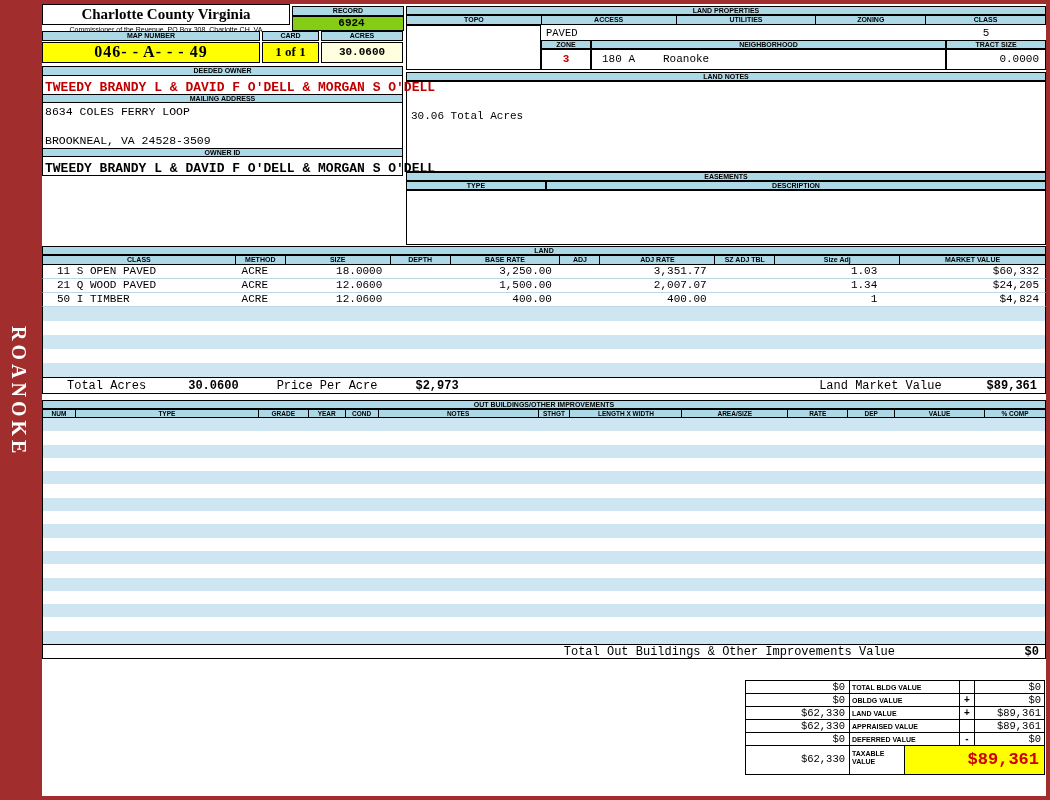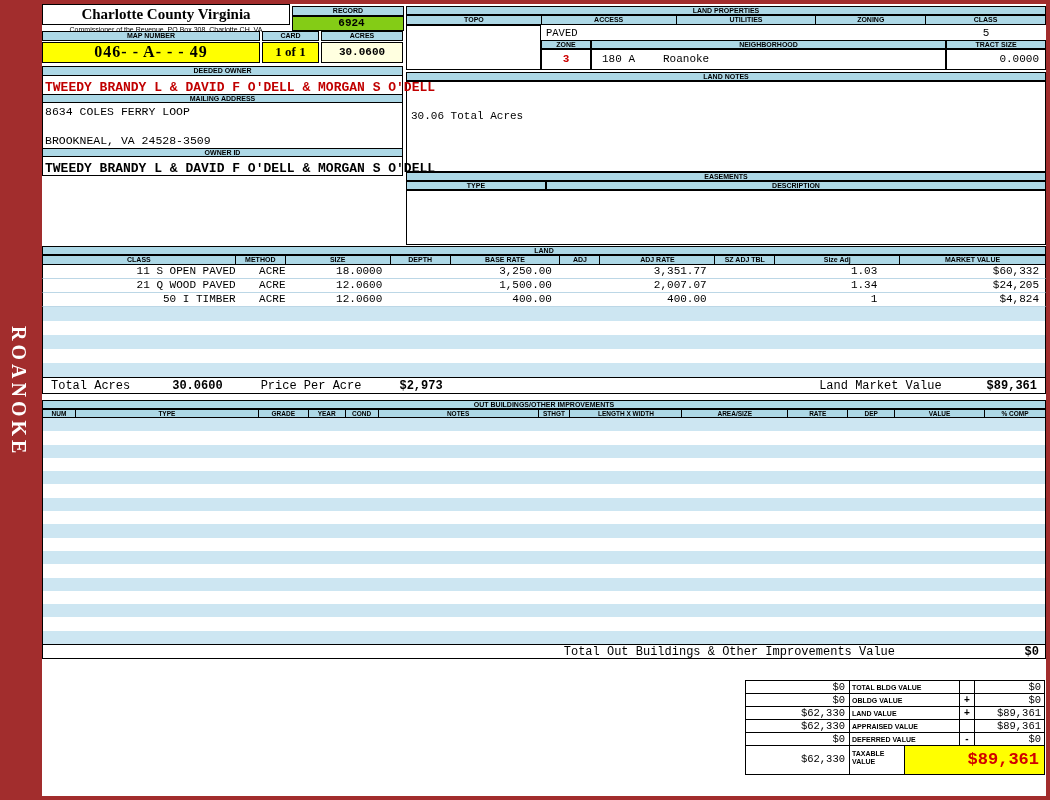--- a/index.html
+++ b/index.html
@@ -73,21 +73,21 @@
   
   .land-sec { position:absolute; left:0; top:242px; width:1004px; }
   .sec-bar { height:9px; background:#ADD8E6; border:1px solid #000;
              font:bold 7px "Liberation Sans",sans-serif; text-align:center; line-height:7px; }
   .hrow { display:flex; border-left:1px solid #000; width:1004px; overflow:hidden; }
   .land-hrow { height:10px; } .land-hrow .hcell { height:10px; line-height:8px; }
   .lc0{width:193px}.lc1{width:50px}.lc2{width:105px}.lc3{width:60px}.lc4{width:110px}
   .lc5{width:40px}.lc6{width:115px}.lc7{width:60px}.lc8{width:125px}.lc9{width:146px}
   .drow { display:flex; height:14px; border-left:1px solid #000; border-right:1px solid #000;
           border-bottom:1px solid #BCD7E6; font:11px "Liberation Mono",monospace; line-height:12px; }
-  .drow > div { overflow:hidden; white-space:nowrap;text-align:right; }
+  .drow > div { overflow:hidden; white-space:nowrap; }
   .pl14{padding-left:14px}.pl6{padding-left:6px}
   .ar{text-align:right}.pr8{padding-right:8px}.pr22{padding-right:22px}.pr6{padding-right:6px}
   .fill { border-left:1px solid #000; border-right:1px solid #000; }
   .fill .frow:nth-child(odd) { background:#CDE6F2; }
   .land-fill .frow { height:14px; }
   .land-total { height:17px; border:1px solid #000; display:flex; align-items:center;
                 font:12px "Liberation Mono",monospace; background:#fff; }
   .land-total b { font-weight:bold; }
 
   
@@ -240,21 +240,21 @@
 
       <div class="fill land-fill">
           <div class="frow"></div>
           <div class="frow"></div>
           <div class="frow"></div>
           <div class="frow"></div>
           <div class="frow"></div>
         </div>
 
       <div class="land-total">
-        <span style="margin-left:8px">Total Acres</span>
+        <span style="margin-left:24px">Total Acres</span>
         <b style="margin-left:42px">30.0600</b>
         <span style="margin-left:38px">Price Per Acre</span>
         <b style="margin-left:38px">$2,973</b>
         <span class="spacer"></span>
         <span>Land Market Value</span>
         <b style="margin-left:45px;margin-right:8px">$89,361</b>
       </div>
     </div>
 
     <div class="ob-sec">

